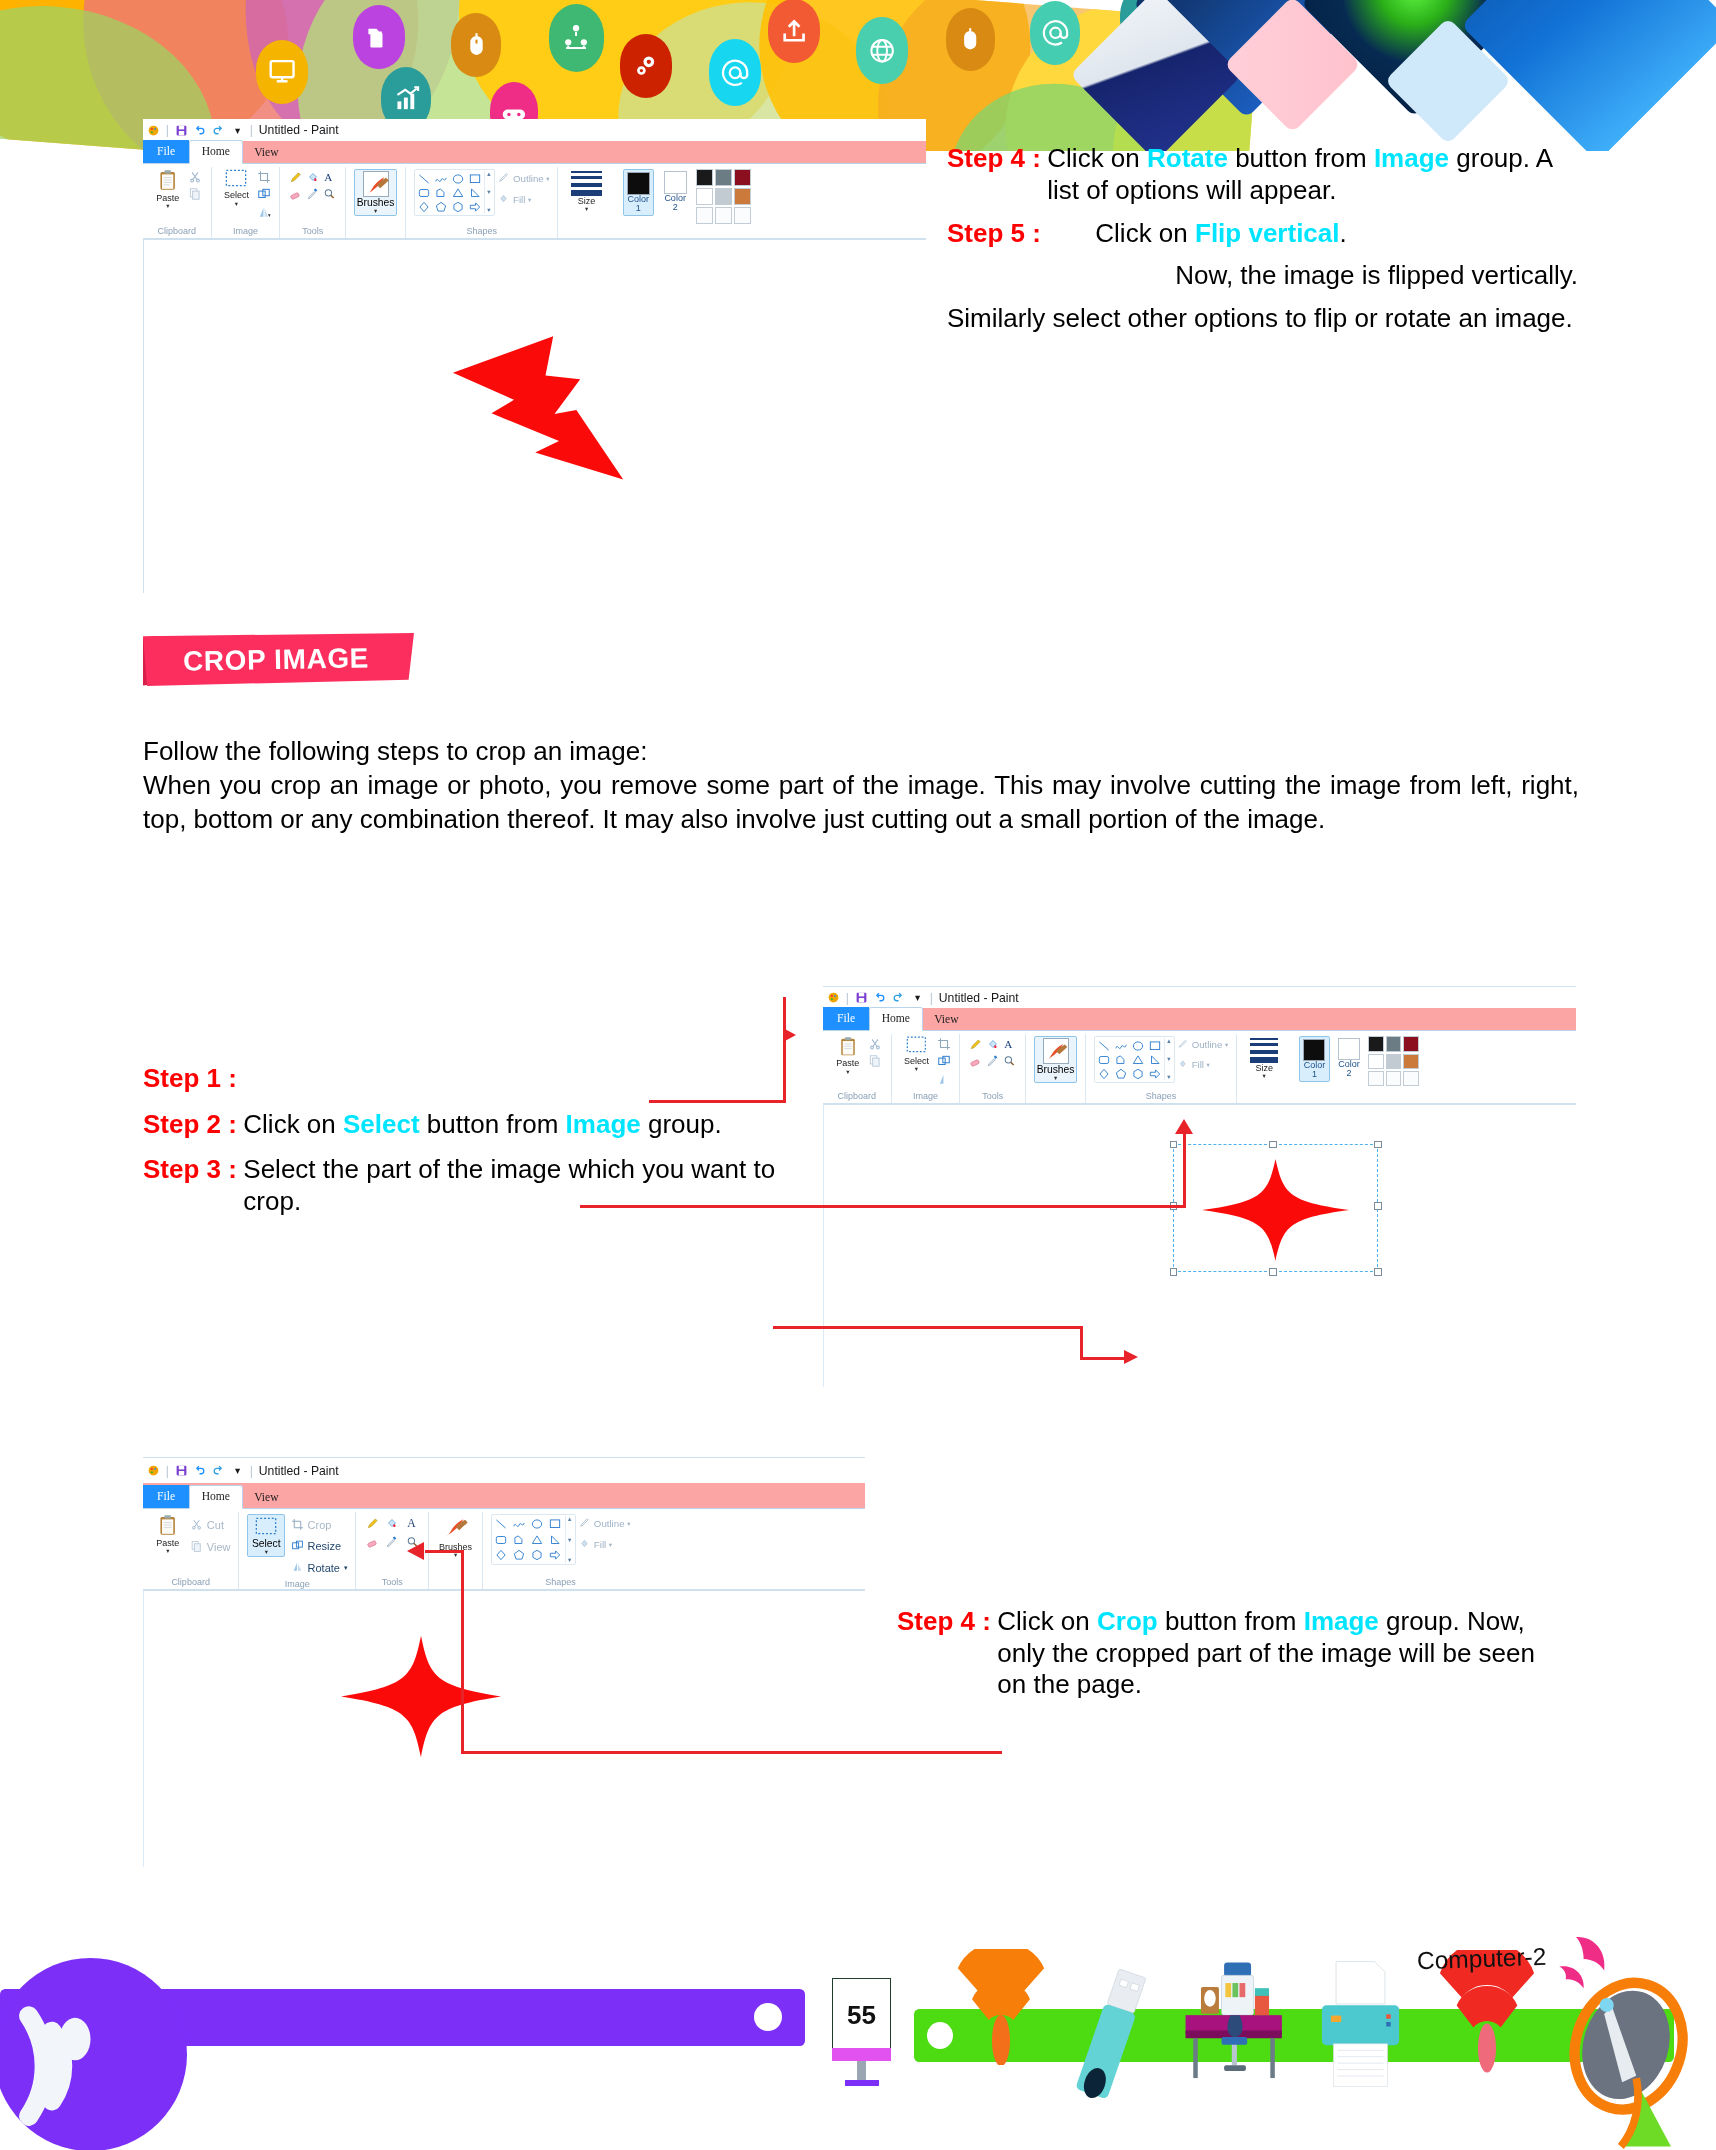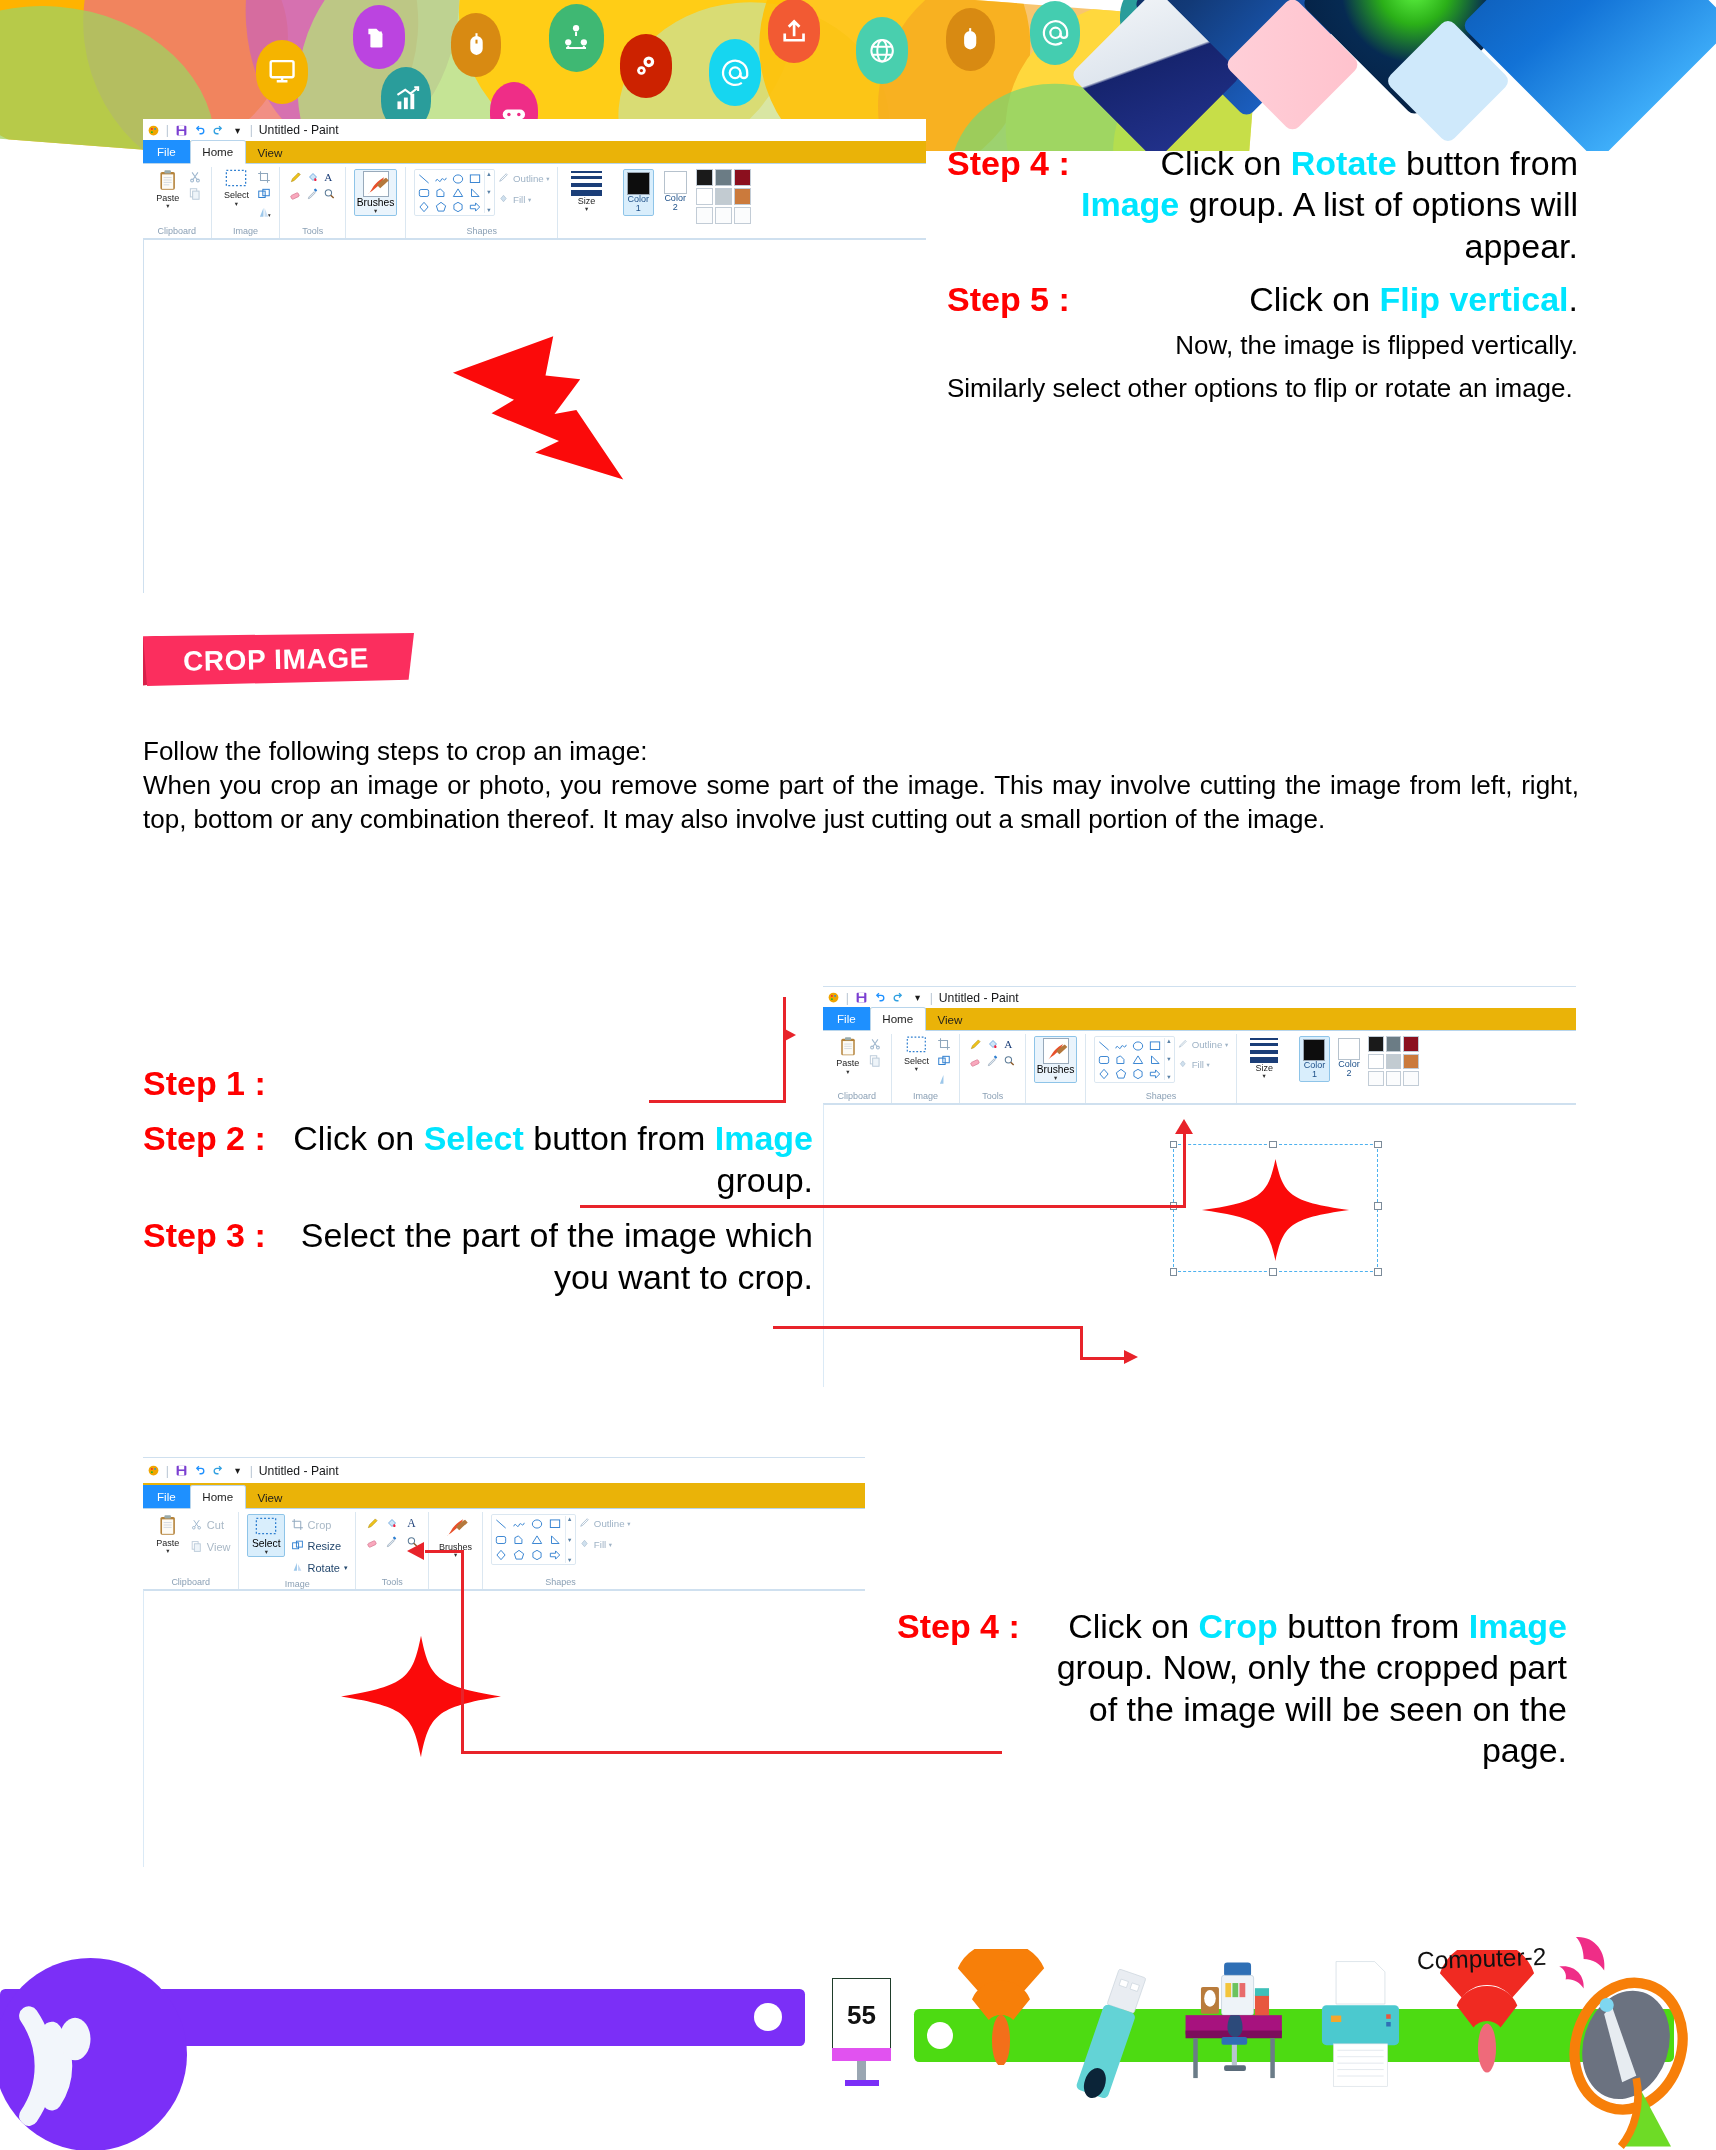--- a/index.html
+++ b/index.html
@@ -26,21 +26,21 @@
 
   
   .paint-win { position:absolute; background:#fff; }
   .paint-titlebar { display:flex; align-items:center; gap:5.8px; height:22px;
                     padding-left:3.9px; font-size:12.2px; color:#1b1b1b; }
   .qa-ico { width:13px; height:13px; display:inline-block; }
   .tbar-sep { color:#b9c6d4; font-size:12.2px; }
   .paint-title-text { font-size:12.2px; color:#17181a; letter-spacing:0; }
 
   .paint-tabs { display:flex; align-items:flex-end; height:23px;
-                border-bottom:0.6px solid #b8d5ec; background:#eab308; }
+                border-bottom:0.6px solid #b8d5ec; background:#fca5a5;font-family:Liberation Serif, serif; }
   .tab { font-size:11.6px; padding:4.5px 11.6px 4.5px; color:#1d1d1d; }
   .tab.file { background:#1e90ff; color:#fff; font-weight:400; padding:5.2px 14px; }
   .tab.active { background:#fff; border:0.6px solid #b8d5ec; border-bottom:0.6px solid #fff;
                 border-radius:2.6px 2.6px 0 0; position:relative; top:0.6px; }
 
   .ribbon { display:flex; background:#fff; border-bottom:0.6px solid #cfe0ef;
             padding-top:2.6px; }
   .rgroup { display:flex; flex-direction:column; align-items:center;
             border-right:0.6px solid #dbe7f1; padding:0 5.2px 0; }
   .rgroup:last-child { border-right:none; }
@@ -82,21 +82,21 @@
   .canvas-area { background:#fff; border-top:0.6px solid #cfe0ef; position:relative; }
 
   
   .menu-item { display:flex; align-items:center; gap:3.9px; font-size:11px; color:#24486e; height:19.3px; }
   .menu-item.dim { color:#a9b8c6; }
   .select-tile { border:0.6px solid #8ec4e8; background:#d9eefc; border-radius:1.9px;
                  display:flex; flex-direction:column; align-items:center; padding:1.9px 3.9px; }
 
   
   .steps-col, .prose { font-family:"Liberation Sans", sans-serif; color:#000; }
-  .step-line { display:flex; font-size:34px; line-height:1.22;text-align:right; }
+  .step-line { display:flex; font-size:26px; line-height:1.22; }
   .step-key { color:#ff0000; font-weight:bold; white-space:nowrap; margin-right:6.4px; }
   .step-body { flex:1; }
   .hl { color:#00e5ff; font-weight:bold; }
   .prose-p { font-size:26px; line-height:1.30; text-align:justify; }
 
   
   #crop-heading { position:absolute; }
   .head-shape { position:relative; width:271px; height:53px; }
   .head-main { position:absolute; inset:0; background:#fb2e5e;
                clip-path:polygon(0 6%, 100% 0, 98% 88%, 1.5% 100%); }

